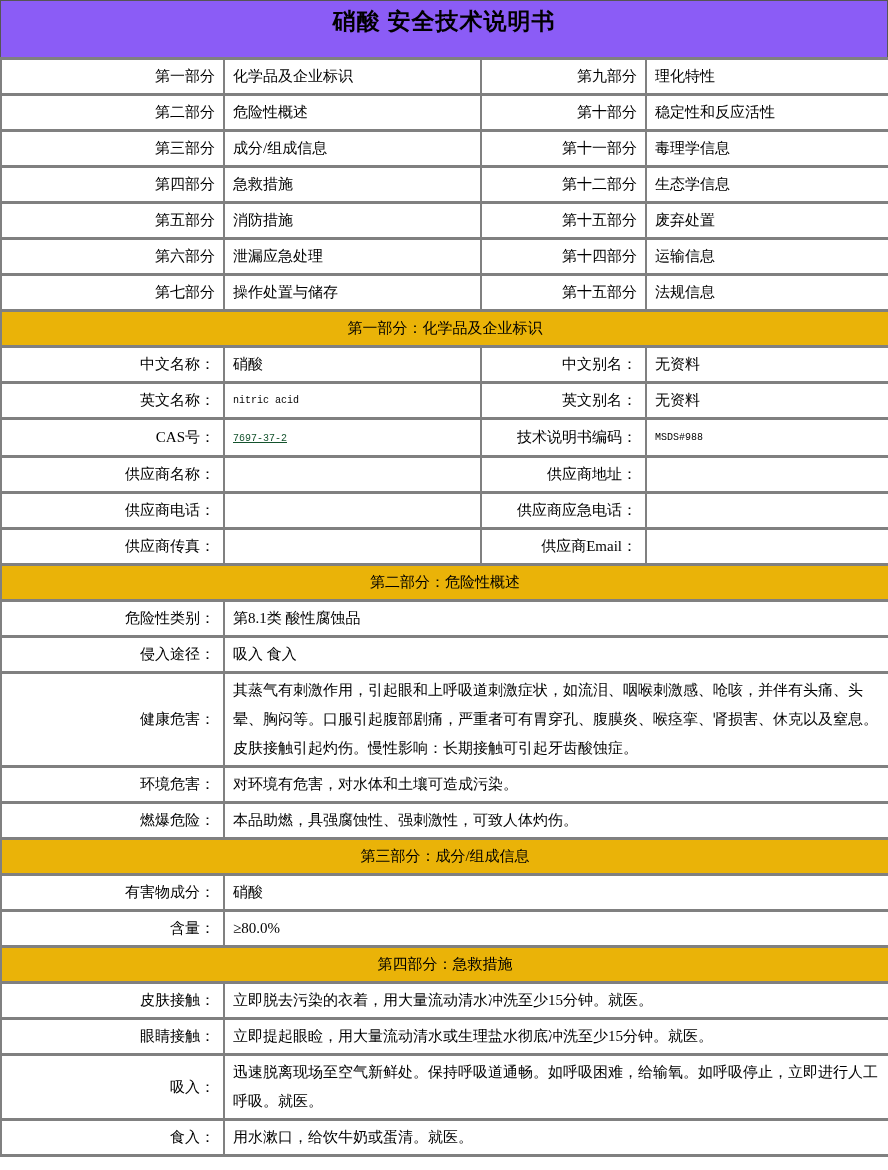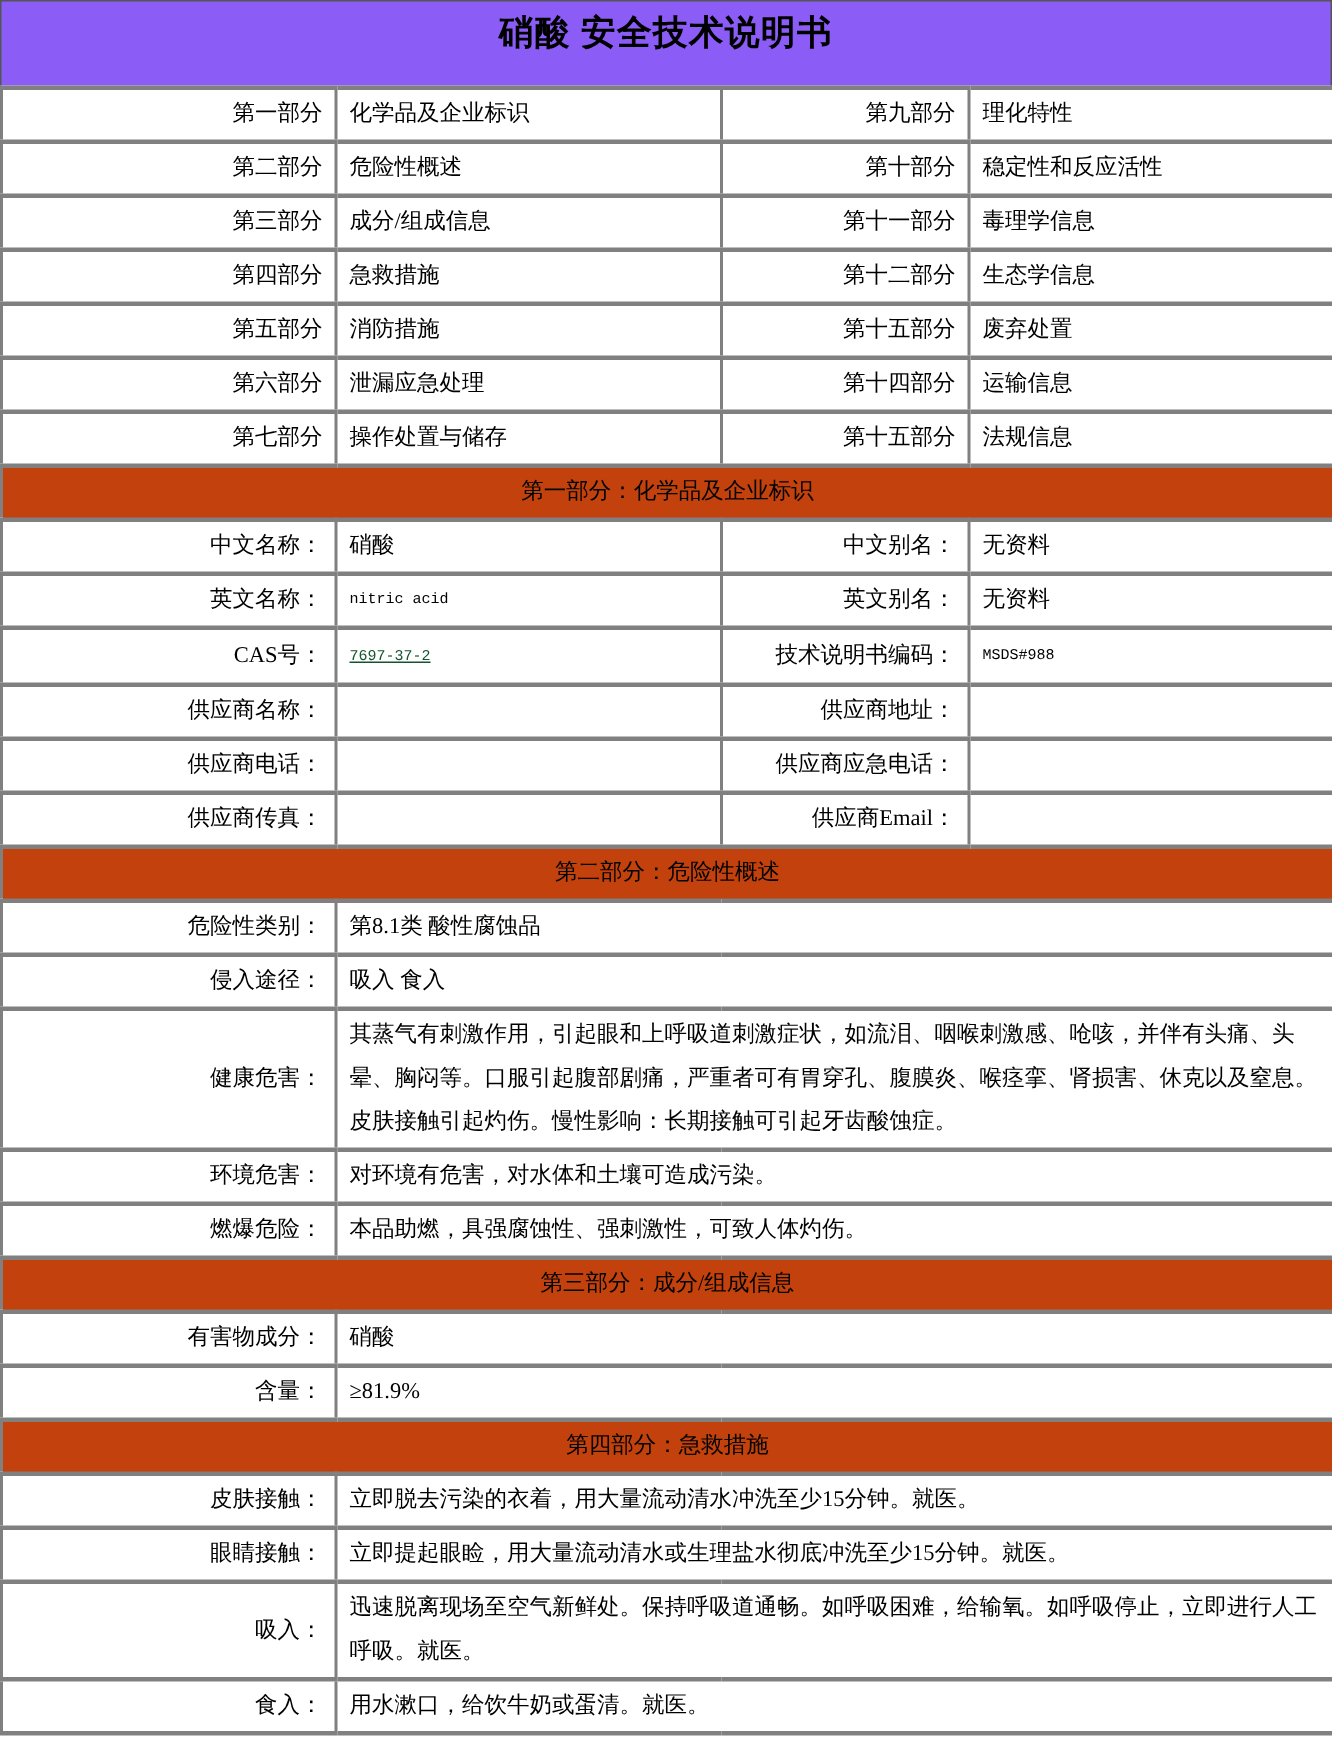--- a/index.html
+++ b/index.html
@@ -24,21 +24,21 @@
   }
   table.sheet td {
     border: 2px solid #808080;
     border-top-width: 3px; border-bottom-width: 3px;
     height: 33px; vertical-align: middle;
     padding: 2px 8px; box-sizing: border-box;
     line-height: 29px;
     overflow: hidden; white-space: normal;
   }
   td.hdr {
-    background: #c2410c; text-align: center; font-weight: normal;
+    background: #eab308; text-align: center; font-weight: normal;
   }
   td.lbl { text-align: right; }
   td.val { text-align: left; }
   .mono, a.link {
     font-family: "Liberation Mono", "DejaVu Sans Mono", monospace;
     font-size: 10px;
   }
   a.link { color: #14532d; text-decoration: underline; cursor: pointer; }
   td.tall { line-height: 30px; padding-top: 6px; padding-bottom: 6px; }
 </style>
@@ -171,21 +171,21 @@
 
       <tr>
         <td class="hdr" colspan="4">第三部分：成分/组成信息</td>
       </tr>
       <tr>
         <td class="lbl">有害物成分：</td>
         <td class="val" colspan="3">硝酸</td>
       </tr>
       <tr>
         <td class="lbl">含量：</td>
-        <td class="val" colspan="3">≥81.9%</td>
+        <td class="val" colspan="3">≥80.0%</td>
       </tr>
 
       <tr>
         <td class="hdr" colspan="4">第四部分：急救措施</td>
       </tr>
       <tr>
         <td class="lbl">皮肤接触：</td>
         <td class="val" colspan="3">立即脱去污染的衣着，用大量流动清水冲洗至少15分钟。就医。</td>
       </tr>
       <tr>

